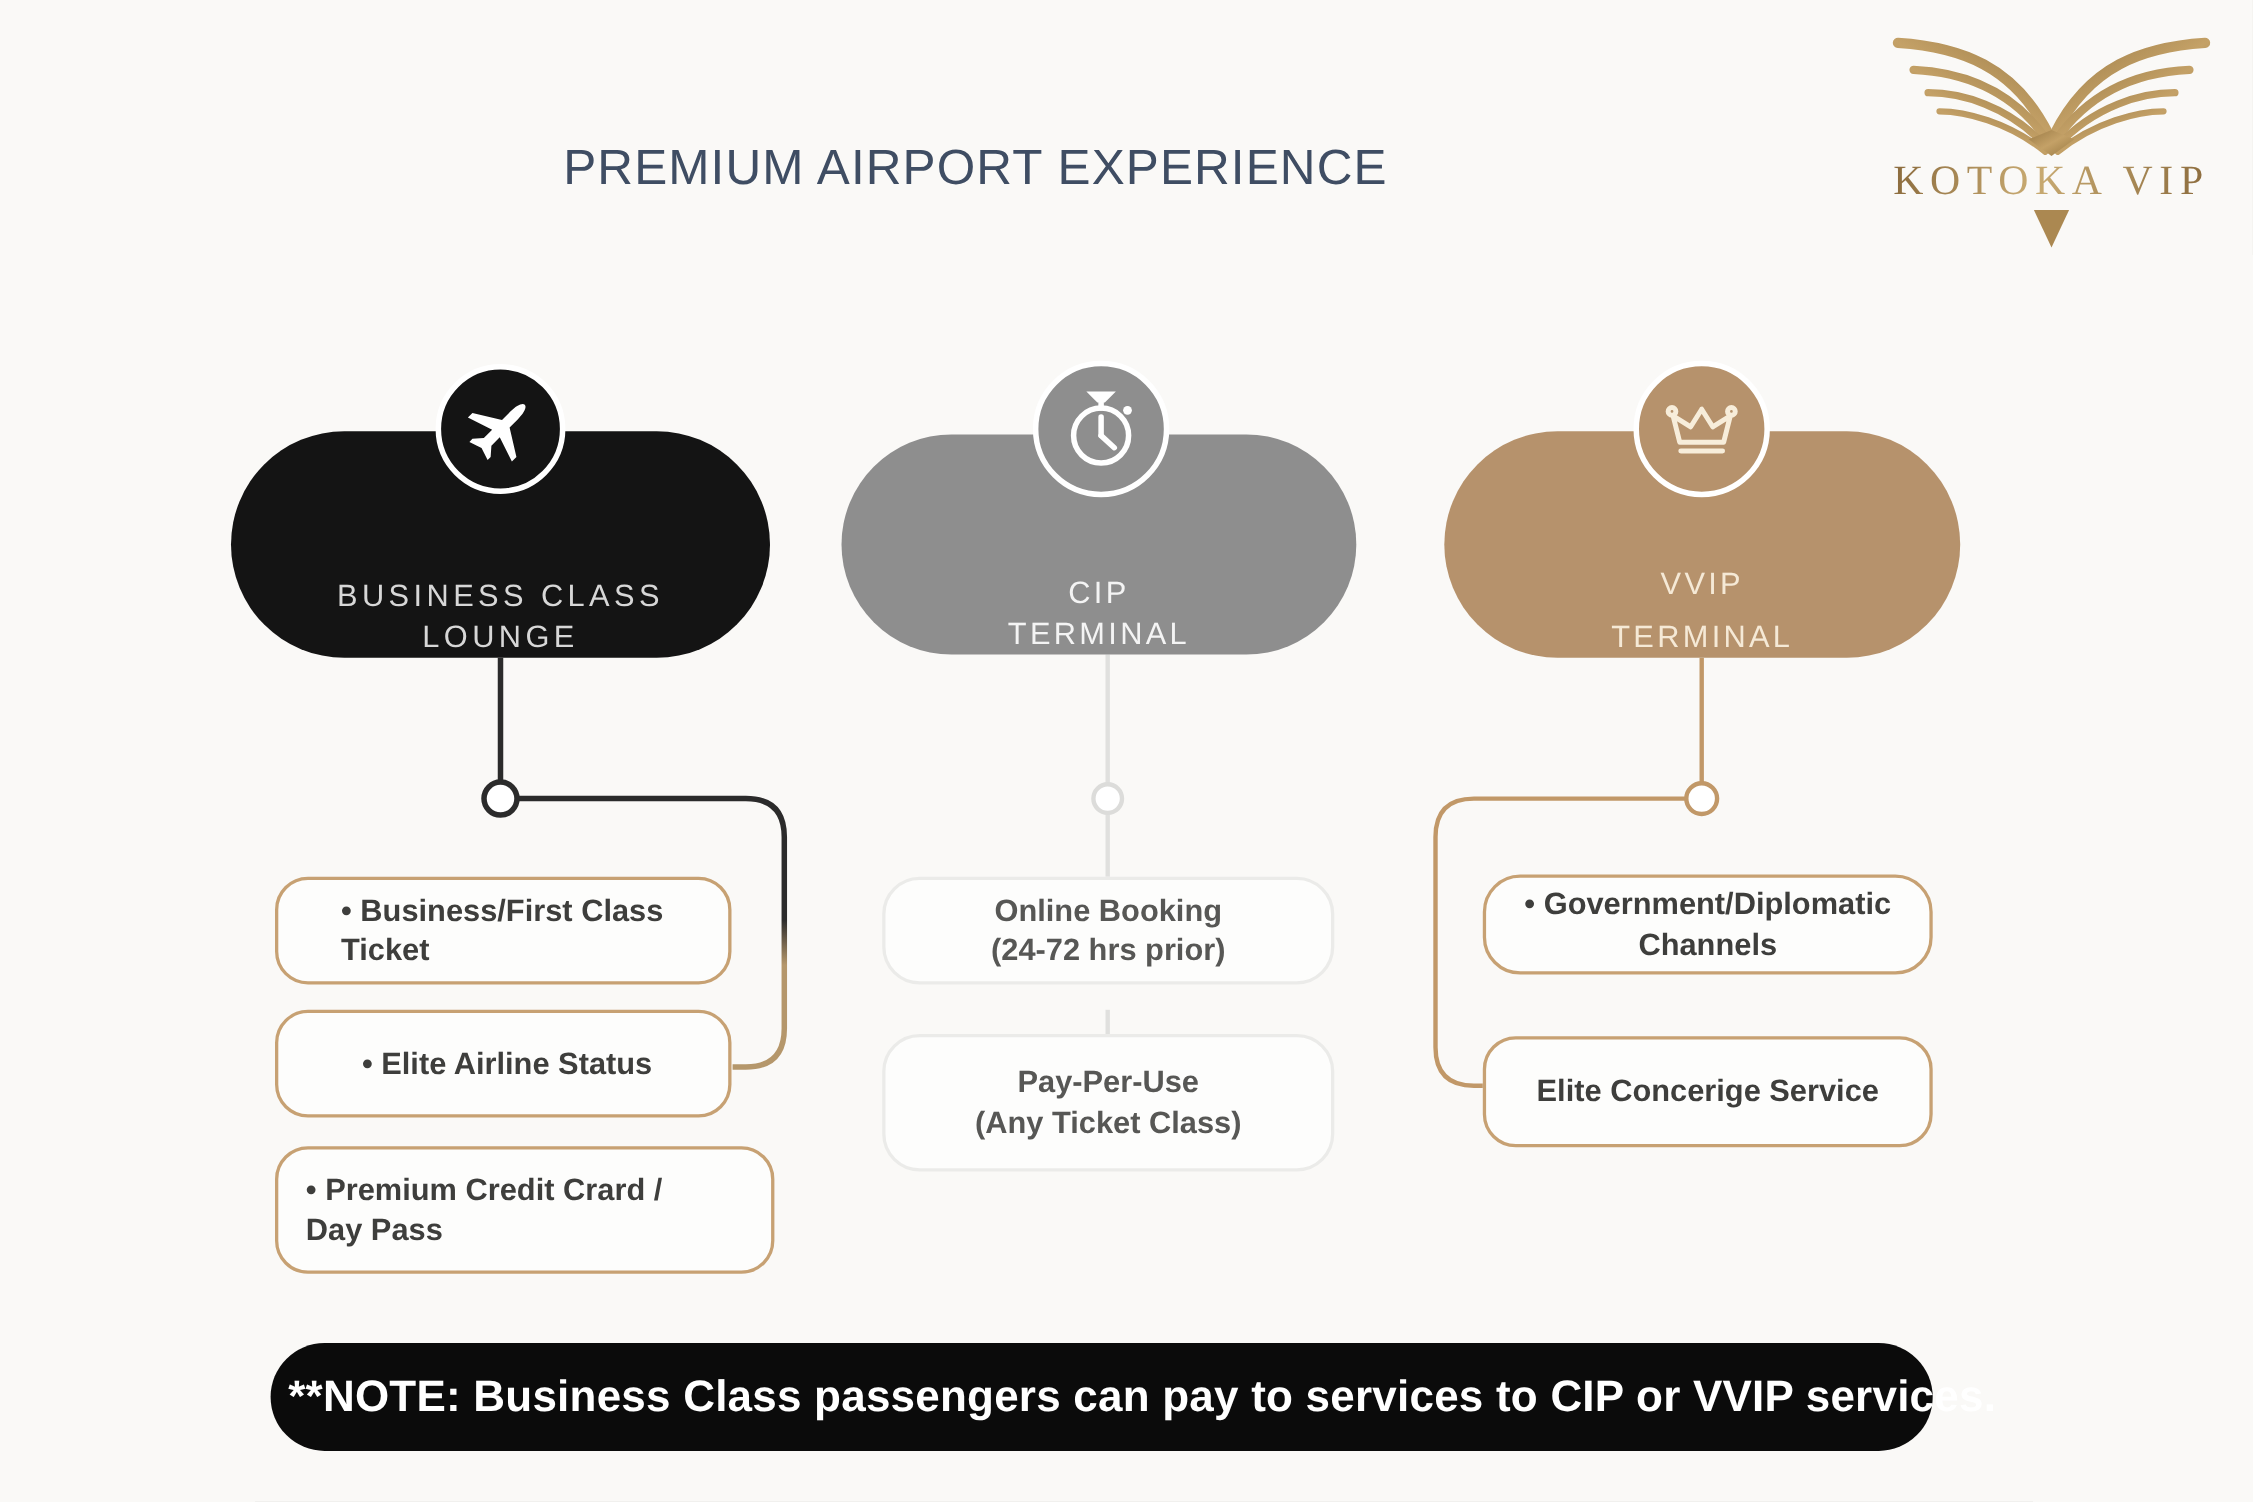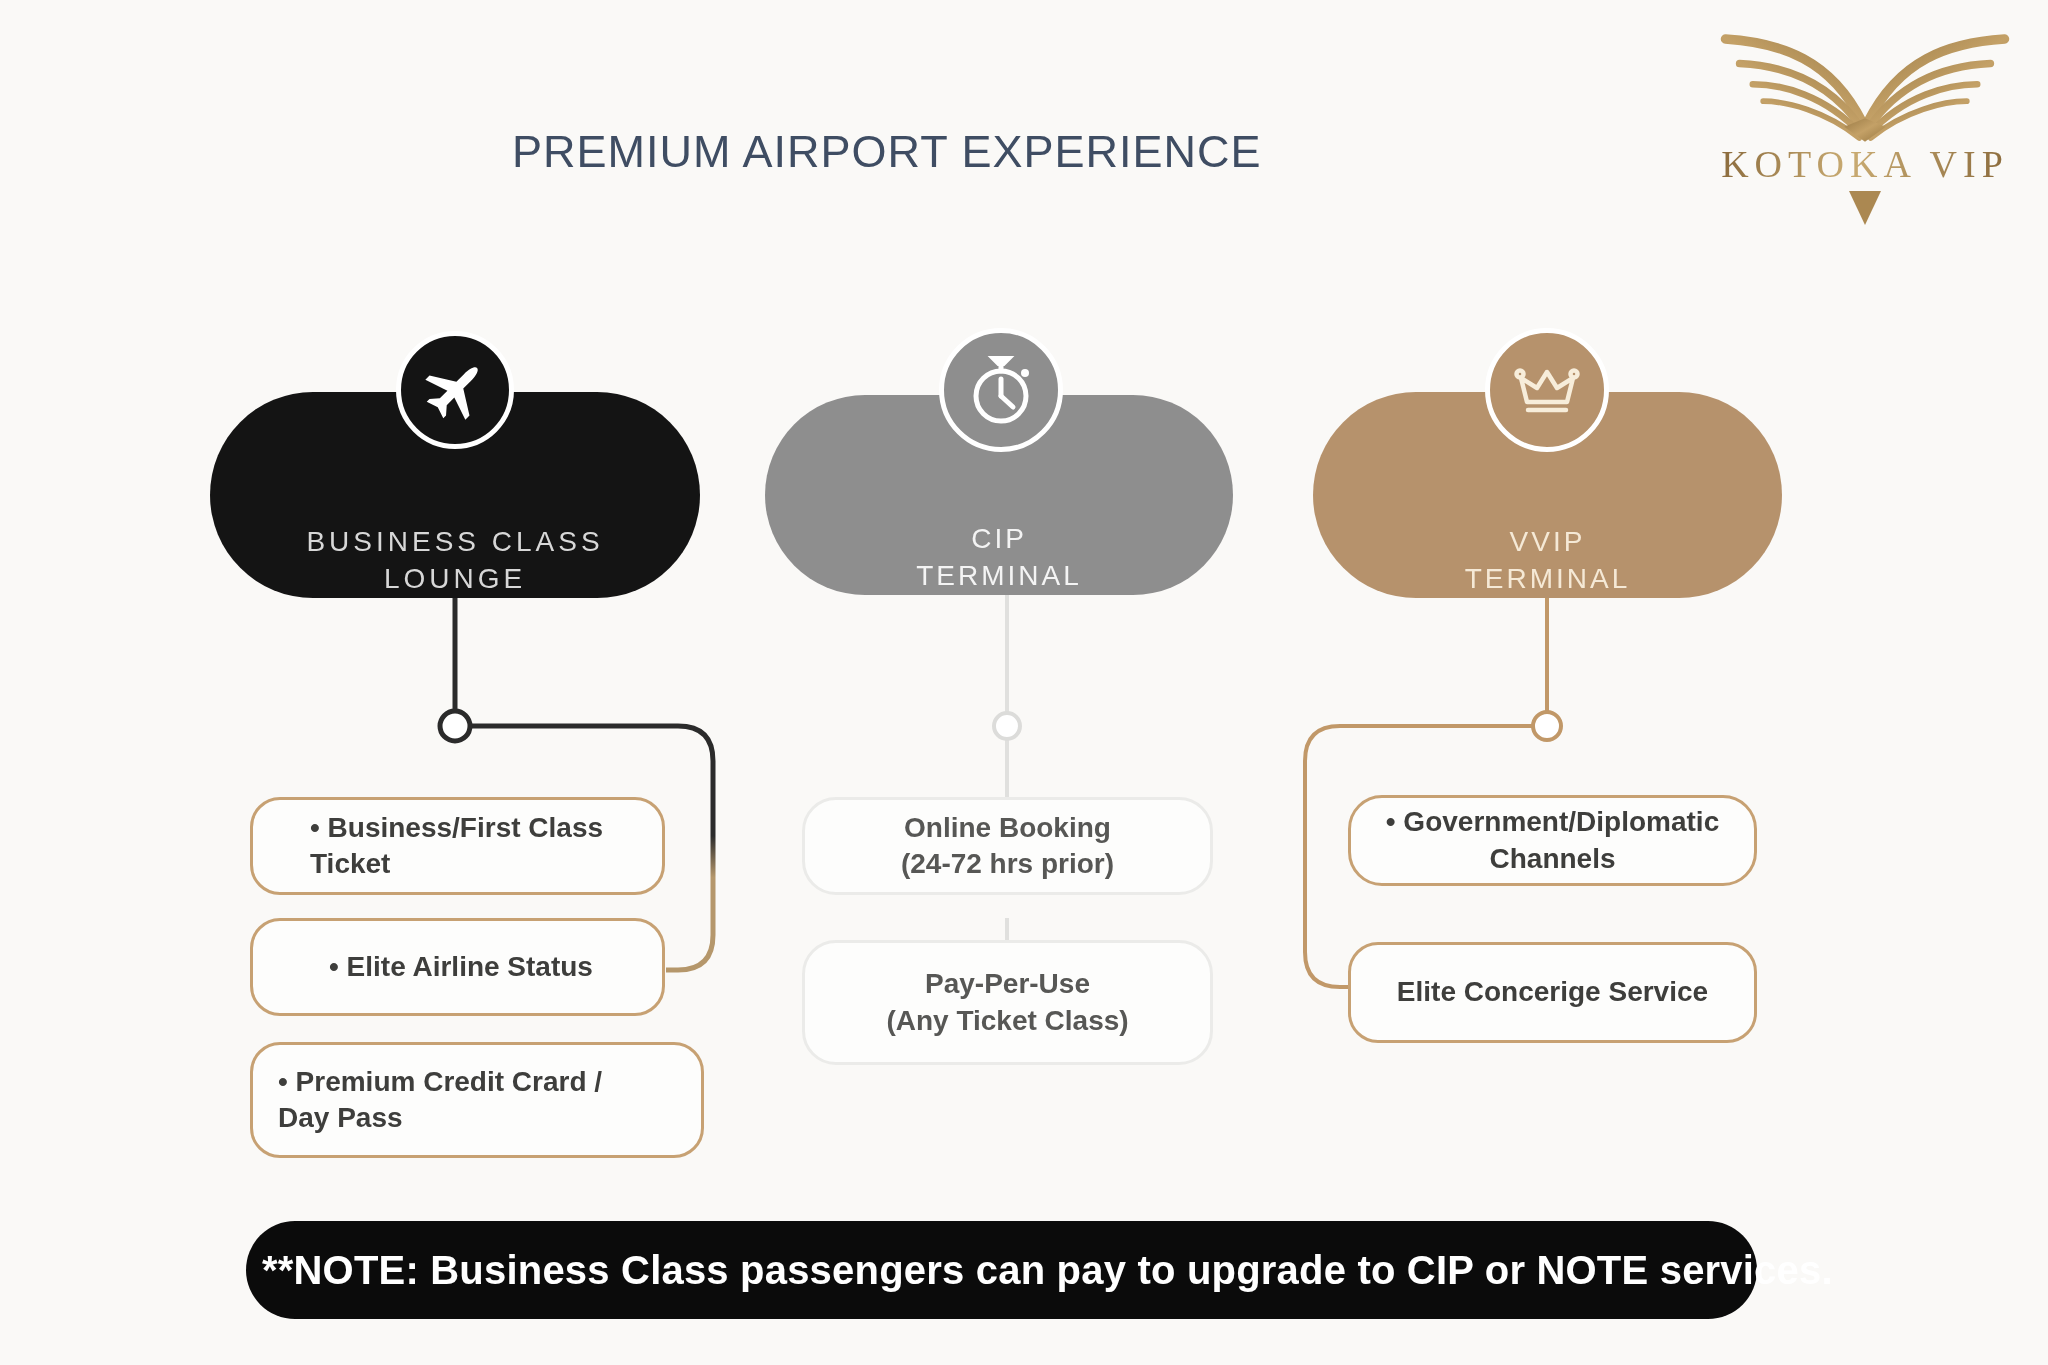--- a/index.html
+++ b/index.html
@@ -34,21 +34,21 @@
   .connectors{position:absolute;left:0;top:0;pointer-events:none;}
   
   .pill{position:absolute;display:flex;flex-direction:column;align-items:center;
     justify-content:flex-end;text-align:center;font-weight:400;line-height:1.32;}
   .pill .pl{display:block;}
   .pill-l{left:210px;top:392px;width:490px;height:206px;background:#141414;
     border-radius:104px;color:#d7d7d7;font-size:28px;letter-spacing:4px;padding-top:46px;box-sizing:border-box;}
   .pill-m{left:765px;top:395px;width:468px;height:200px;background:#8e8e8e;
     border-radius:101px;color:#f4f4f4;font-size:28px;letter-spacing:3px;padding-top:44px;box-sizing:border-box;}
   .pill-r{left:1313px;top:392px;width:469px;height:206px;background:#b6926c;
-    border-radius:104px;color:#f5e9d6;font-size:28px;letter-spacing:3px;padding-top:46px;box-sizing:border-box;}
+    border-radius:104px;color:#f5e9d6;font-size:28px;letter-spacing:3px;padding-top:46px;box-sizing:border-box;gap:11px;}
   
   .circ{position:absolute;border-radius:50%;box-sizing:border-box;border:5px solid #ffffff;
     display:flex;align-items:center;justify-content:center;}
   .circ-l{left:396px;top:331px;width:118px;height:118px;background:#141414;}
   .circ-m{left:939px;top:328px;width:124px;height:124px;background:#8e8e8e;}
   .circ-r{left:1485px;top:328px;width:124px;height:124px;background:#b6926c;}
   
   .opt{position:absolute;box-sizing:border-box;background:#fdfdfc;
     display:flex;flex-direction:column;justify-content:center;
     font-weight:600;font-size:28px;line-height:1.3;}
@@ -197,16 +197,16 @@
 
   <div class="opt goldb center o-r1">
     <span>• Government/Diplomatic</span>
     <span>Channels</span>
   </div>
   <div class="opt goldb center o-r2">
     <span>Elite Concerige Service</span>
   </div>
 
   <div class="note">
-    <span>**NOTE: Business Class passengers can pay to upgrade to CIP or NOTE services.</span>
+    <span>**NOTE: Business Class passengers can pay to services to CIP or VVIP services.</span>
   </div>
 
 </div>
 
 </body></html>

